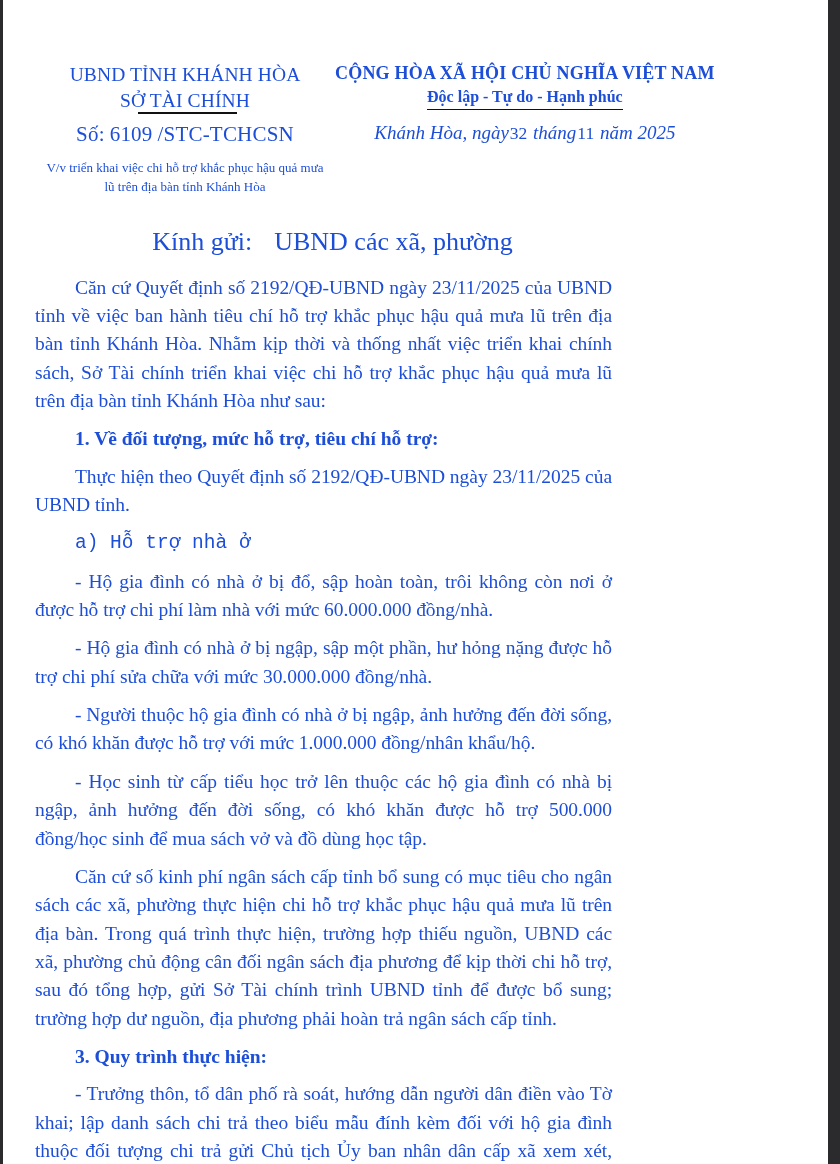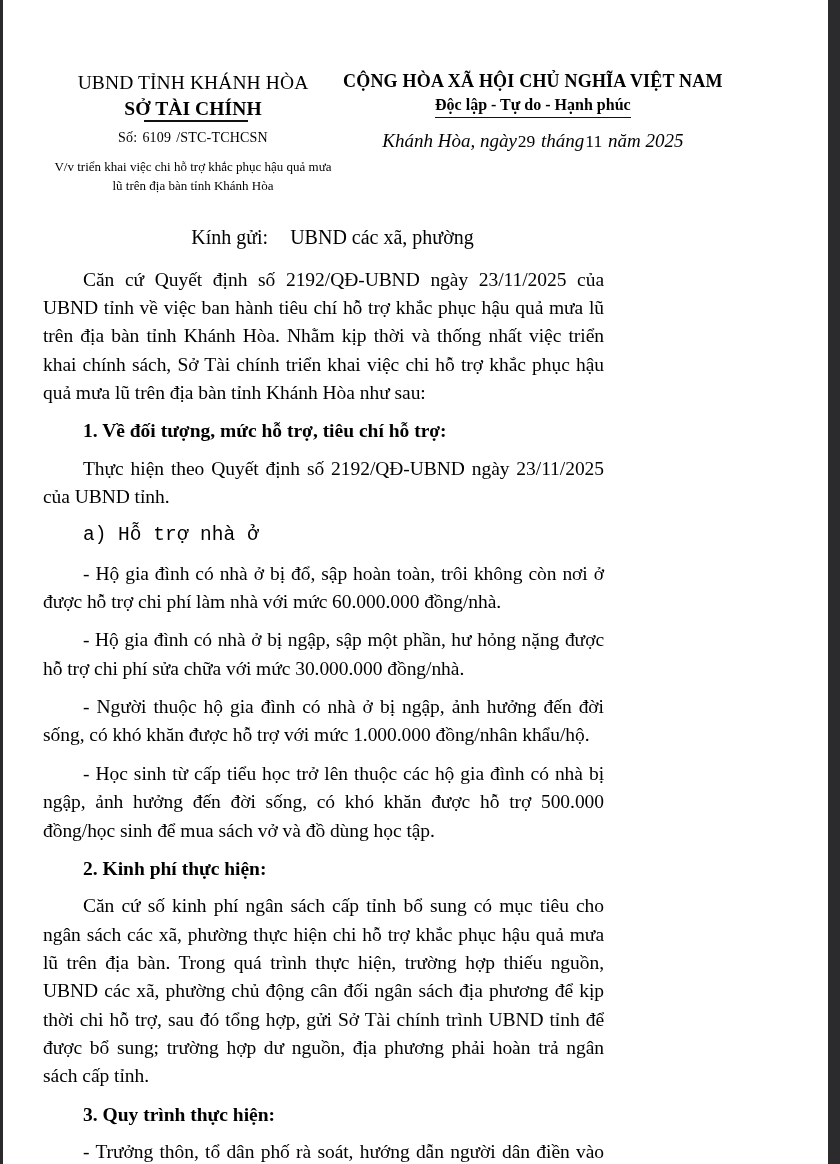--- a/index.html
+++ b/index.html
@@ -32,23 +32,23 @@
   }
   .edge-strip.left  { left: 0;   width: 3px; }
   .edge-strip.right { left: 828px; width: 12px; }
 
   .page-inner {
     position: absolute;
     left: 0;
     top: 0;
     width: 667px;
     height: 1164px;
-    padding: 8px;
+    padding: 0;
     box-sizing: border-box;
-    color: #000000;
+    color: #1d4ed8;
   }
 
   
   .doc-header {
     display: flex;
     align-items: flex-start;
     padding-top: 62px;
   }
   .header-left {
     width: 300px;
@@ -63,38 +63,38 @@
   }
 
   .org-line {
     font-size: 19.5px;
     line-height: 1.32;
     letter-spacing: .1px;
     white-space: nowrap;
   }
   .org-dept {
     font-size: 19.5px;
-    font-weight: bold;
+    font-weight: normal;
     line-height: 1.3;
     letter-spacing: .1px;
     position: relative;
     display: inline-block;
     white-space: nowrap;
   }
   .org-dept .rule {
     position: absolute;
     left: 14%;
     right: 10%;
     bottom: -1px;
     height: 1.6px;
     background: #111111;
   }
 
   .doc-number {
-    font-size: 14px;
+    font-size: 21px;
     margin-top: 9px;
     white-space: nowrap;
     letter-spacing: .2px;
   }
   .doc-number .num { padding: 0 5px; }
 
   .subject-block {
     font-size: 13px;
     line-height: 1.44;
     margin-top: 12px;
@@ -137,21 +137,21 @@
     padding: 0 1px;
   }
 
   
   .body-area {
     margin: 0 58px 0 32px;
     padding-top: 30px;
   }
   .recipient {
     text-align: center;
-    font-size: 20px;
+    font-size: 26px;
     padding-left: 18px;
     margin-bottom: 17px;
     white-space: nowrap;
   }
   .recipient .to-label { padding-right: 22px; }
 
   p.para {
     font-size: 19.5px;
     line-height: 1.455;
     text-align: justify;
@@ -201,42 +201,41 @@
         <div class="subject-block">V/v triển khai việc chi hỗ trợ khắc phục hậu quả mưa lũ trên địa bàn tỉnh Khánh Hòa</div>
       </div>
 
       <div class="header-right">
         <div class="nation-line">CỘNG HÒA XÃ HỘI CHỦ NGHĨA VIỆT NAM</div>
         <div class="motto-line">
           <span>Độc lập - Tự do - Hạnh phúc</span>
           <span class="rule"></span>
         </div>
         <div class="date-line">
-          <span>Khánh Hòa, ngày</span><span class="filled">29</span>&nbsp;<span>tháng</span><span class="filled">11</span>&nbsp;<span>năm</span>&nbsp;<span>2025</span>
+          <span>Khánh Hòa, ngày</span><span class="filled">32</span>&nbsp;<span>tháng</span><span class="filled">11</span>&nbsp;<span>năm</span>&nbsp;<span>2025</span>
         </div>
       </div>
     </div>
 
     <div class="body-area">
 
       <div class="recipient">
         <span class="to-label">Kính gửi:</span><span>UBND các xã, phường</span>
       </div>
 
       <p class="para">Căn cứ Quyết định số 2192/QĐ-UBND ngày 23/11/2025 của UBND tỉnh về việc ban hành tiêu chí hỗ trợ khắc phục hậu quả mưa lũ trên địa bàn tỉnh Khánh Hòa. Nhằm kịp thời và thống nhất việc triển khai chính sách, Sở Tài chính triển khai việc chi hỗ trợ khắc phục hậu quả mưa lũ trên địa bàn tỉnh Khánh Hòa như sau:</p>
 
       <h3 class="section">1. Về đối tượng, mức hỗ trợ, tiêu chí hỗ trợ:</h3>
       <p class="para">Thực hiện theo Quyết định số 2192/QĐ-UBND ngày 23/11/2025 của UBND tỉnh.</p>
       <p class="sub">a) Hỗ trợ nhà ở</p>
       <p class="para bullet">- Hộ gia đình có nhà ở bị đổ, sập hoàn toàn, trôi không còn nơi ở được hỗ trợ chi phí làm nhà với mức 60.000.000 đồng/nhà.</p>
       <p class="para bullet">- Hộ gia đình có nhà ở bị ngập, sập một phần, hư hỏng nặng được hỗ trợ chi phí sửa chữa với mức 30.000.000 đồng/nhà.</p>
       <p class="para bullet">- Người thuộc hộ gia đình có nhà ở bị ngập, ảnh hưởng đến đời sống, có khó khăn được hỗ trợ với mức 1.000.000 đồng/nhân khẩu/hộ.</p>
       <p class="para bullet">- Học sinh từ cấp tiểu học trở lên thuộc các hộ gia đình có nhà bị ngập, ảnh hưởng đến đời sống, có khó khăn được hỗ trợ 500.000 đồng/học sinh để mua sách vở và đồ dùng học tập.</p>
 
-      <h3 class="section">2. Kinh phí thực hiện:</h3>
       <p class="para">Căn cứ số kinh phí ngân sách cấp tỉnh bổ sung có mục tiêu cho ngân sách các xã, phường thực hiện chi hỗ trợ khắc phục hậu quả mưa lũ trên địa bàn. Trong quá trình thực hiện, trường hợp thiếu nguồn, UBND các xã, phường chủ động cân đối ngân sách địa phương để kịp thời chi hỗ trợ, sau đó tổng hợp, gửi Sở Tài chính trình UBND tỉnh để được bổ sung; trường hợp dư nguồn, địa phương phải hoàn trả ngân sách cấp tỉnh.</p>
 
       <h3 class="section">3. Quy trình thực hiện:</h3>
       <p class="para bullet">- Trưởng thôn, tổ dân phố rà soát, hướng dẫn người dân điền vào Tờ khai; lập danh sách chi trả theo biểu mẫu đính kèm đối với hộ gia đình thuộc đối tượng chi trả gửi Chủ tịch Ủy ban nhân dân cấp xã xem xét, quyết định hỗ trợ</p>
 
     </div>
   </div>
 </div>
 
 </body></html>

